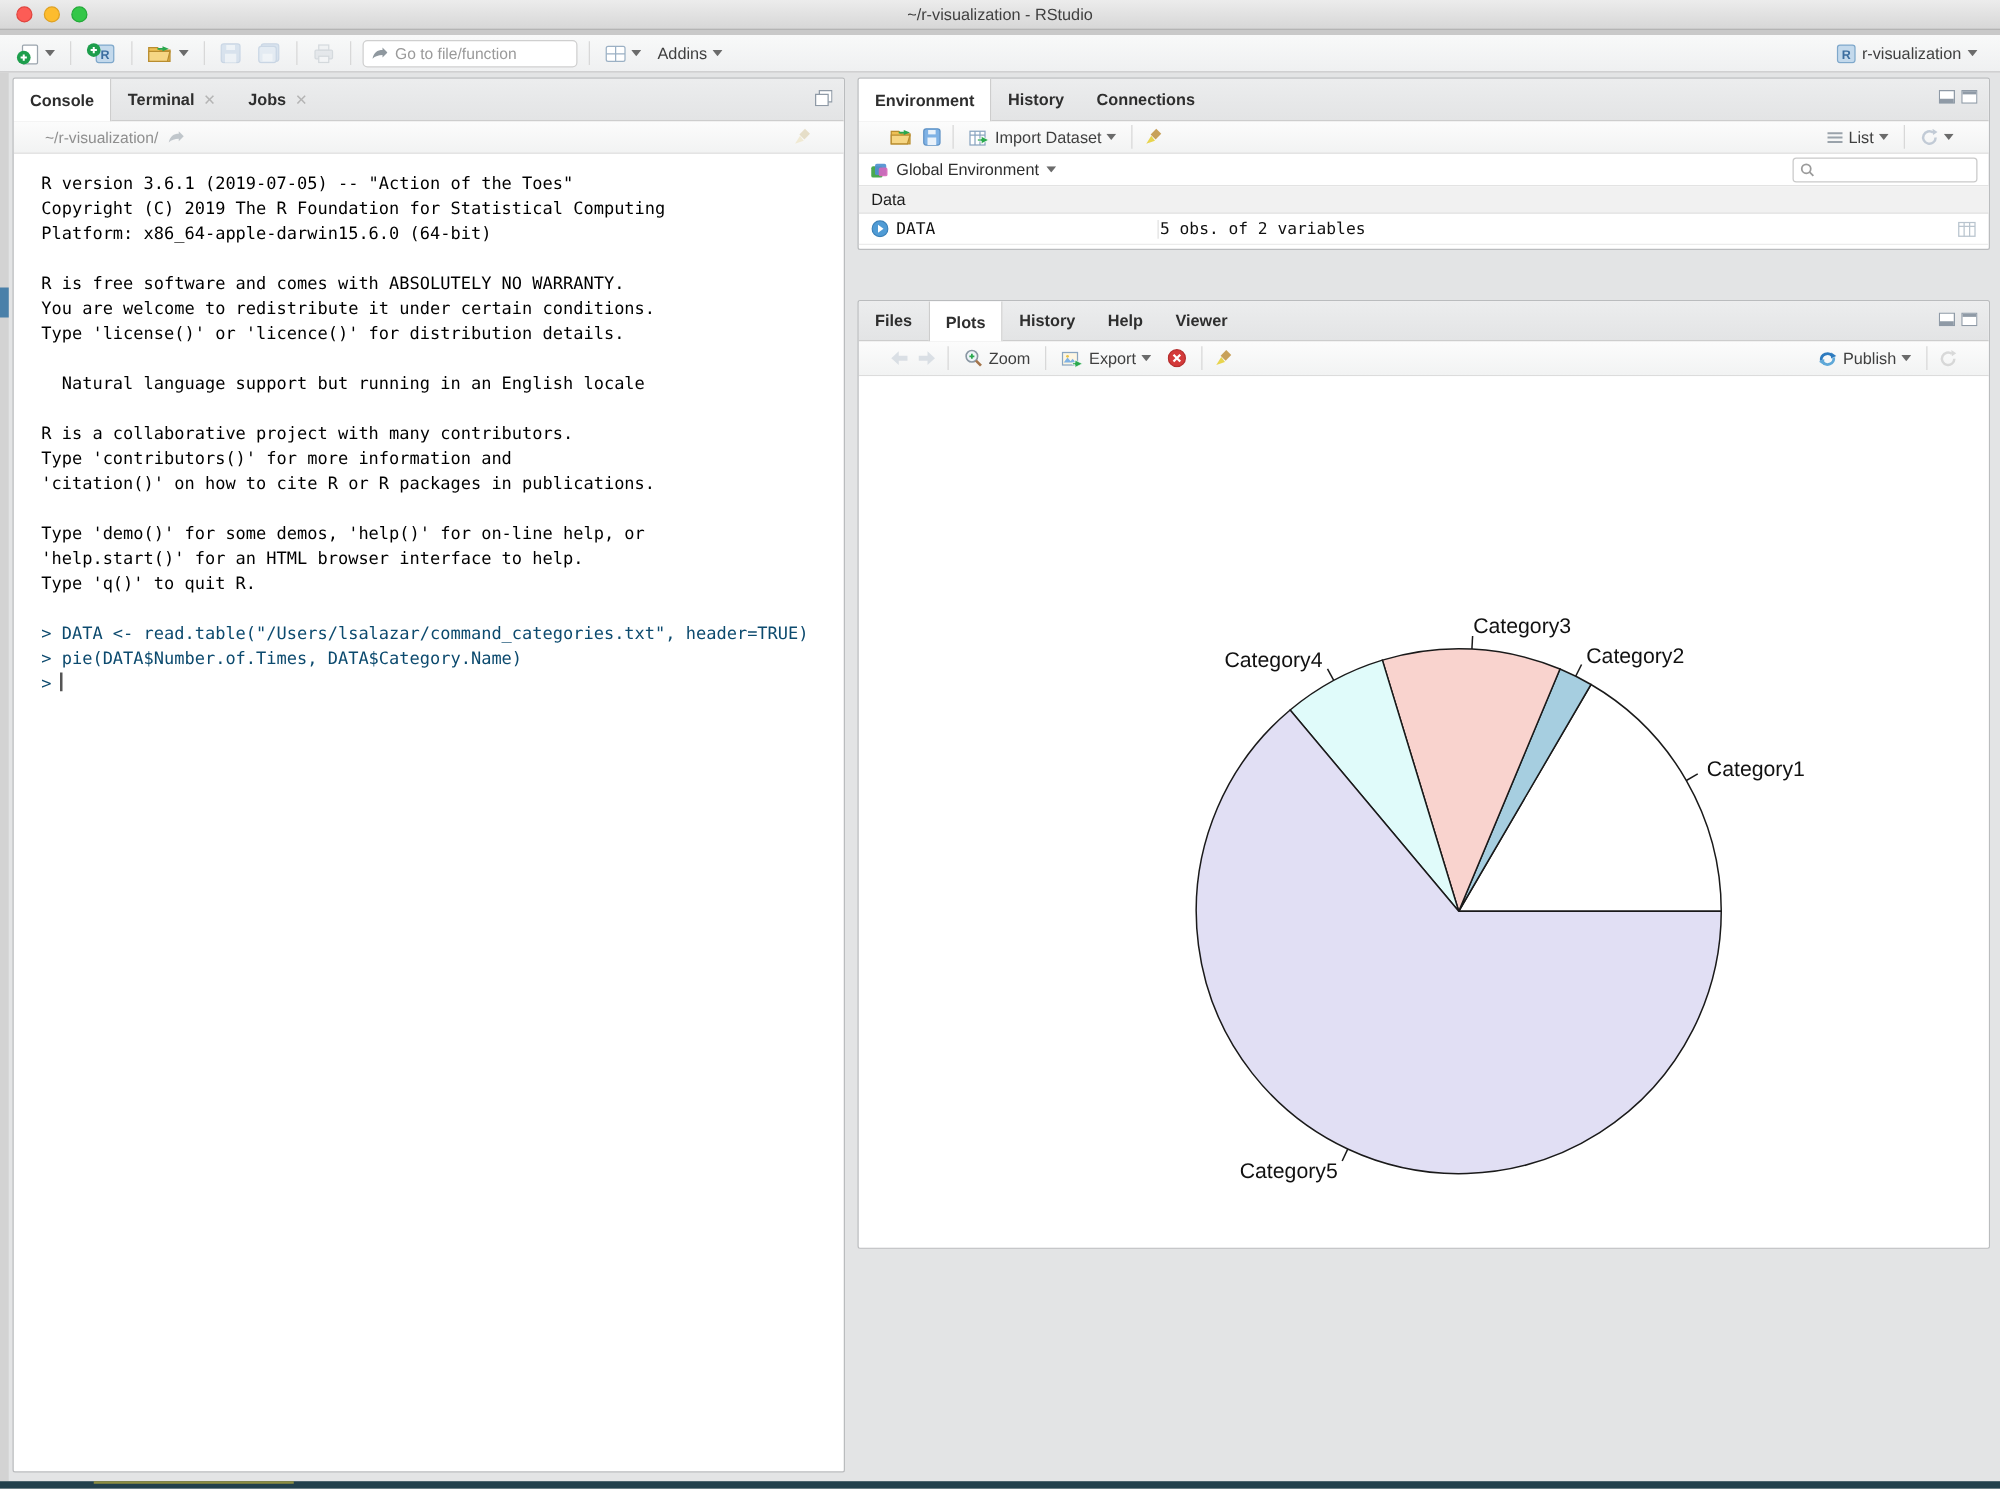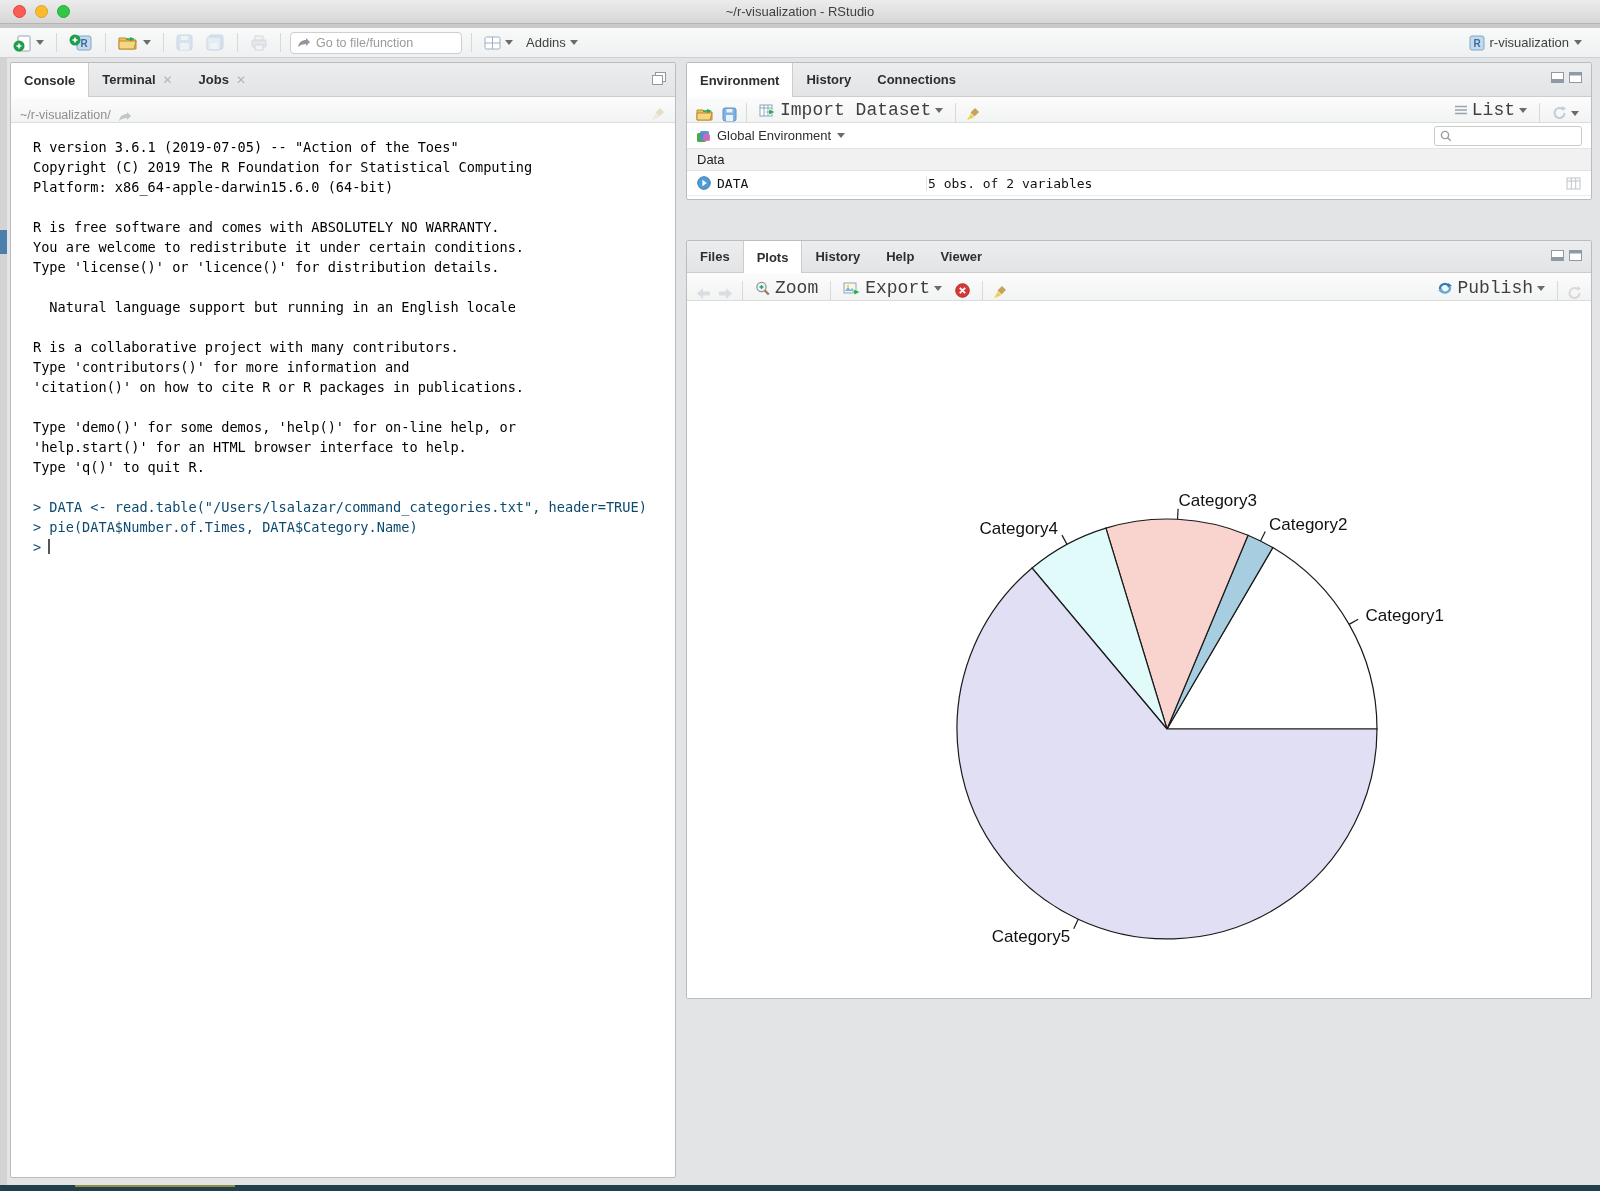--- a/index.html
+++ b/index.html
@@ -43,21 +43,21 @@
 
   .tabbar { height:34px; background:linear-gradient(#ecedee,#e3e4e5); border-bottom:1px solid #cdcdcd;
     display:flex; align-items:stretch; position:relative;text-align:right; }
   .tab { display:flex; align-items:center; padding:0 13px; font-size:13px; font-weight:700; color:#2e2e2e; position:relative; }
   .tab.active { background:#fff; border-right:1px solid #cdcdcd; border-left:1px solid #cdcdcd; margin-bottom:-1px; }
   .tab:first-child.active { border-left:none; }
   .tab .x { margin-left:7px; color:#b4b4b4; font-weight:400; font-size:12px; }
   .pane-btns { position:absolute; right:9px; top:9px; display:flex; gap:5px; align-items:center; }
 
   .subbar { height:26px; background:linear-gradient(#fcfcfc,#f2f3f3); border-bottom:1px solid #dcdcdc;
-    display:flex; align-items:flex-end; padding:0 9px; gap:7px; font-size:13px; color:#3f3f3f; }
+    display:flex; align-items:center; padding:0 25px; gap:7px; font-size:13px; color:#3f3f3f; }
 
   
   .console-body { padding:14px 0 0 22px; font-family:"DejaVu Sans Mono","Liberation Mono",monospace;
     font-size:13.6px; line-height:20px; color:#000; }
   .cline { white-space:pre; min-height:20px; }
   .cline.input { color:#0c4a6e; }
   .cursor { display:inline-block; width:1.5px; height:15px; background:#555; vertical-align:-2px; margin-left:7px; }
   .wd { color:#8f8f8f; font-size:12.5px; }
 
   
@@ -71,21 +71,21 @@
   .obj-row { height:25px; display:flex; align-items:center; border-bottom:1px solid #ececec;
     font-family:"DejaVu Sans Mono","Liberation Mono",monospace; font-size:13px; color:#111; }
   .obj-name { width:239px; display:flex; align-items:center; gap:6px; padding-left:10px; }
   .obj-summary { flex:1; border-left:1px solid #e2e2e2; padding-left:1px; }
   .obj-view { margin-right:10px; }
 
   
   .plots-toolbar { height:28px; }
   #plot-area { position:relative; width:904px; height:876px; background:#fff; }
 
-  .lbl { font-size:18px; color:#3f3f3f;font-family:Liberation Mono, monospace; }
+  .lbl { font-size:13px; color:#3f3f3f; }
   .dis { opacity:.55; }
   svg { display:block; }
 </style>
 </head>
 <body>
 
 <div class="titlebar">
   <div class="title">~/r-visualization - RStudio</div>
   <div class="traffic">
     <span class="light red"></span>

